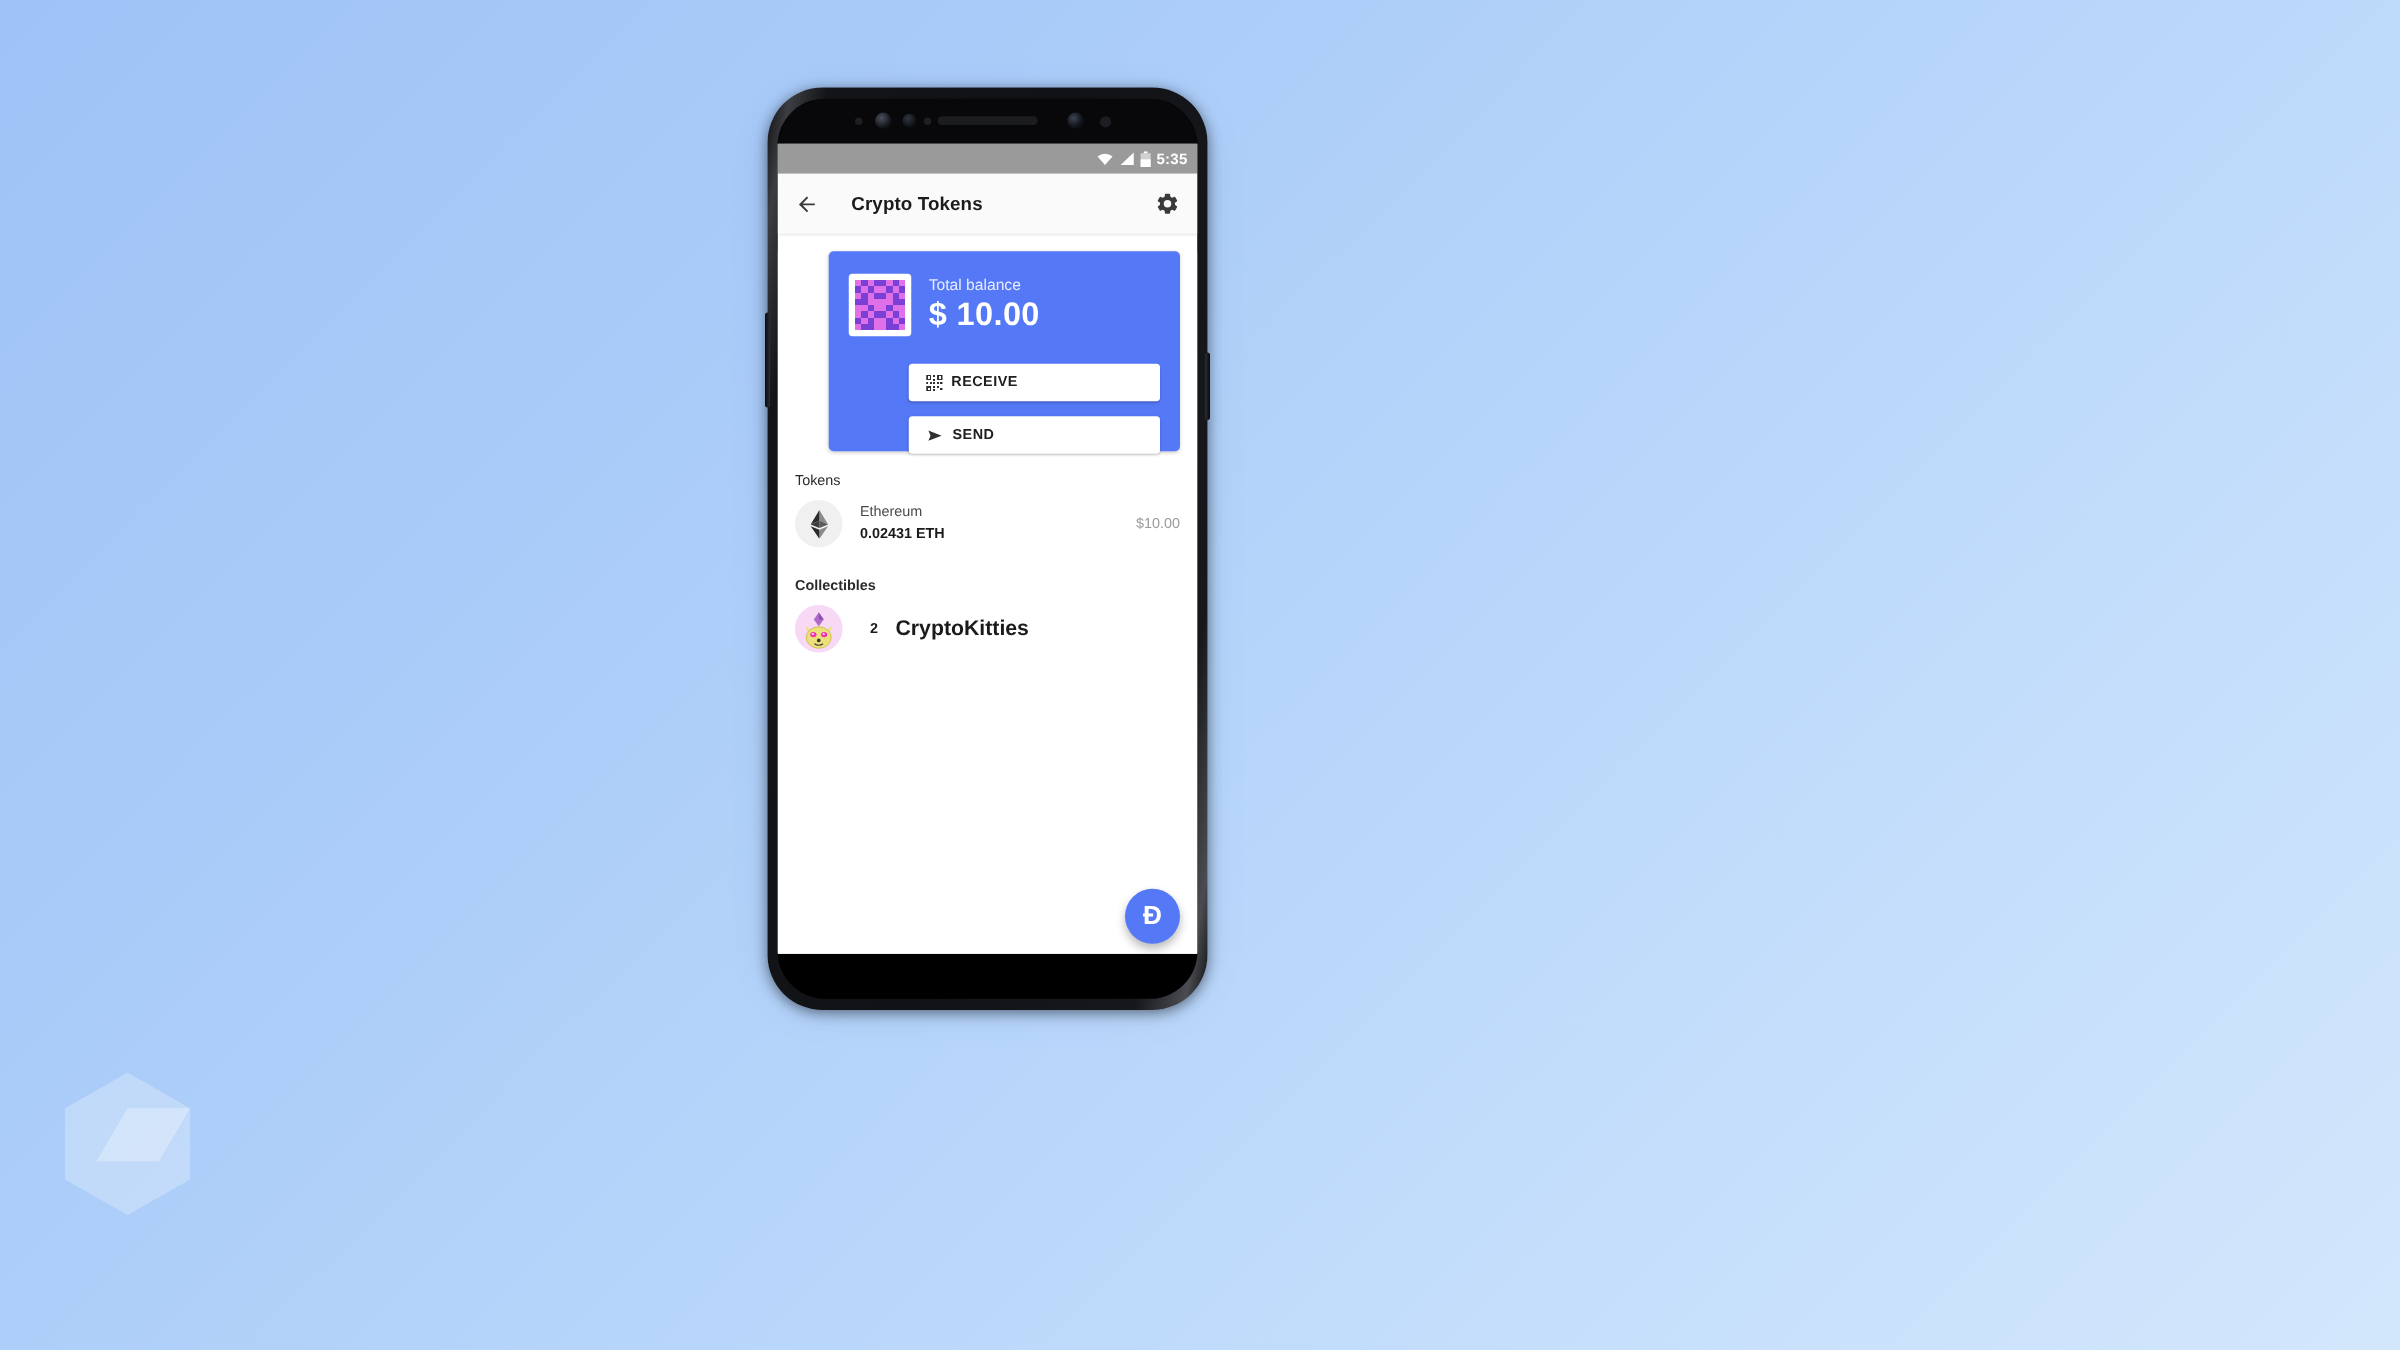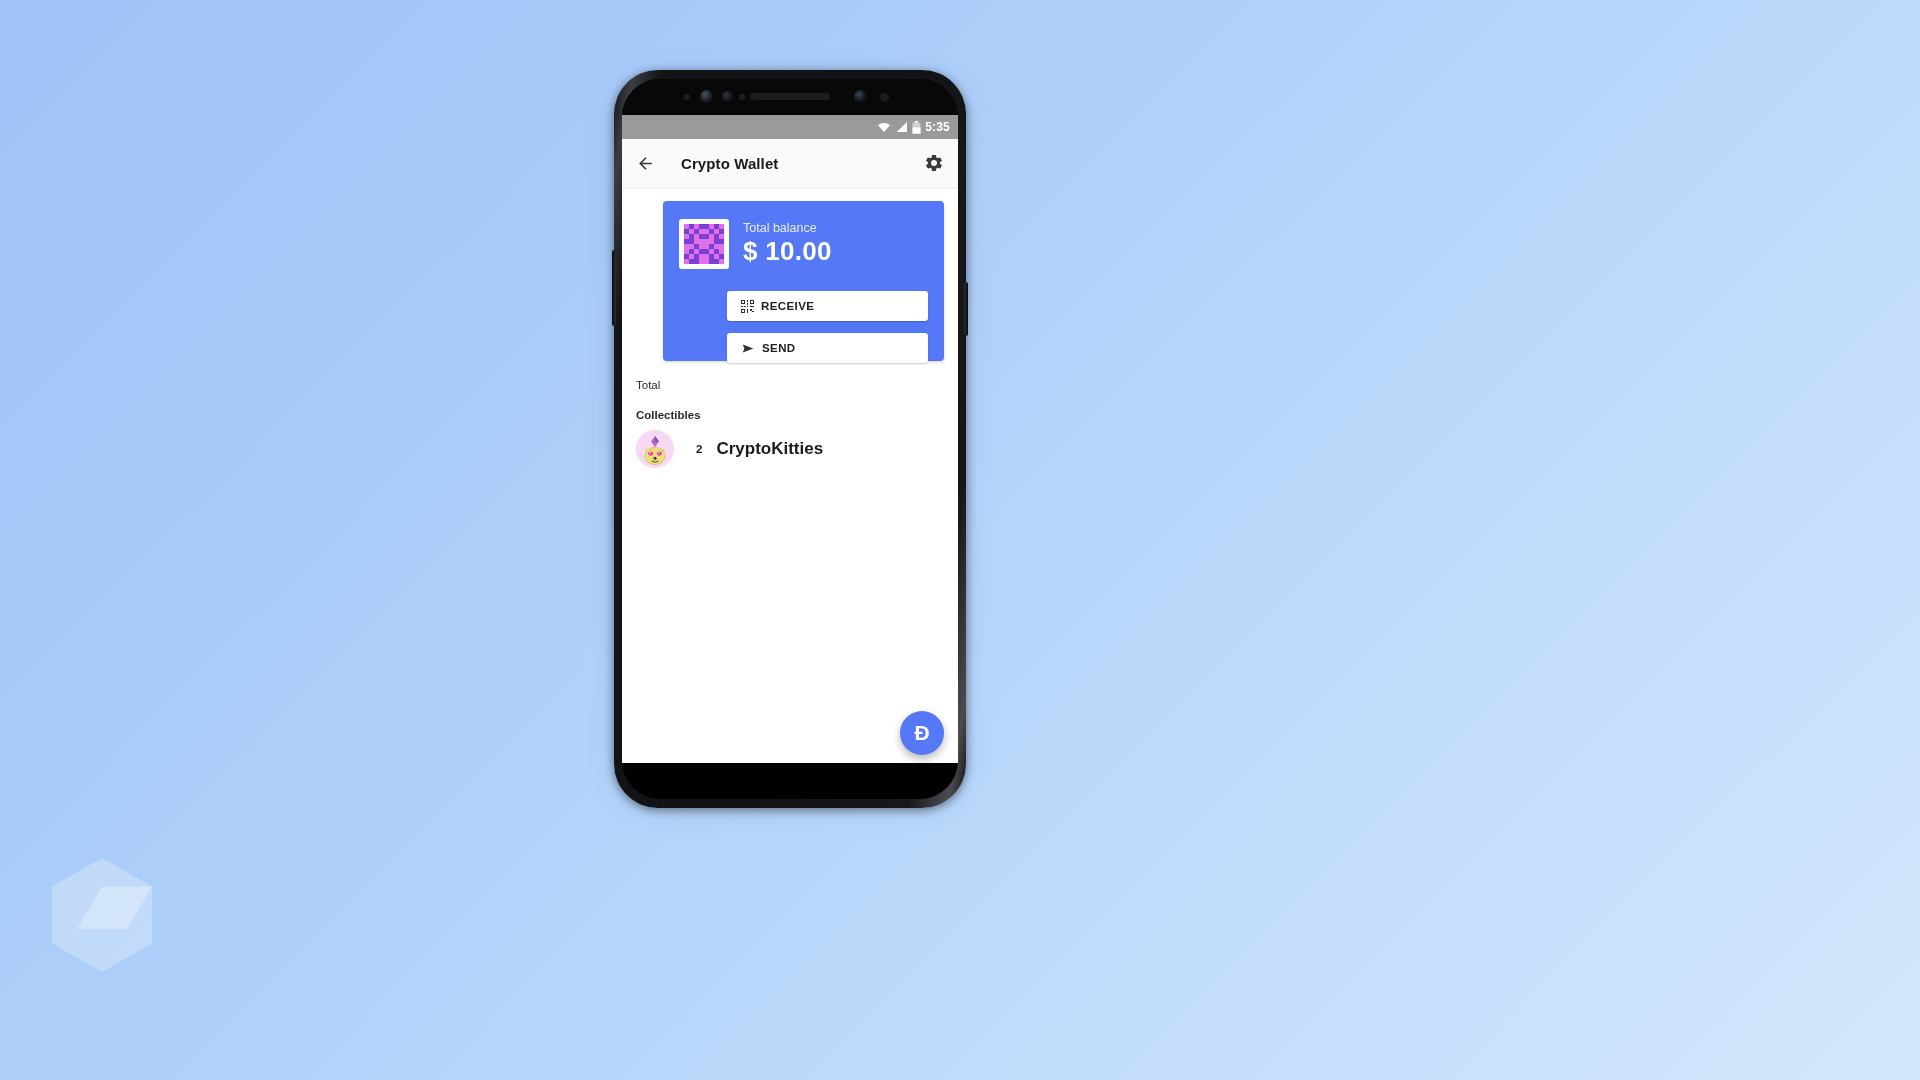--- a/index.html
+++ b/index.html
@@ -172,21 +172,21 @@
           </svg>
           <div class="sb-time">5:35</div>
         </div>
 
         <div class="appbar">
           <div class="icon-btn">
             <svg width="19" height="19" viewBox="0 0 24 24">
               <path d="M20 11H7.8l5.6-5.6L12 4l-8 8 8 8 1.4-1.4L7.8 13H20z" fill="#3a3a3a"></path>
             </svg>
           </div>
-          <div class="appbar-title">Crypto Wallet</div>
+          <div class="appbar-title">Crypto Tokens</div>
           <div class="appbar-spacer"></div>
           <div class="icon-btn">
             <svg width="20" height="20" viewBox="0 0 24 24">
               <path fill="#3a3a3a" d="M19.14 12.94a7.5 7.5 0 0 0 0-1.88l2.03-1.58a.5.5 0 0 0 .12-.64l-1.92-3.32a.5.5 0 0 0-.6-.22l-2.39.96a7.3 7.3 0 0 0-1.62-.94l-.36-2.54a.5.5 0 0 0-.5-.42h-3.84a.5.5 0 0 0-.5.42l-.36 2.54c-.59.24-1.13.56-1.62.94l-2.39-.96a.5.5 0 0 0-.6.22L2.67 8.84a.5.5 0 0 0 .12.64l2.03 1.58a7.5 7.5 0 0 0 0 1.88l-2.03 1.58a.5.5 0 0 0-.12.64l1.92 3.32c.12.22.38.3.6.22l2.39-.96c.49.38 1.03.7 1.62.94l.36 2.54c.04.24.25.42.5.42h3.84c.25 0 .46-.18.5-.42l.36-2.54c.59-.24 1.13-.56 1.62-.94l2.39.96c.22.08.48 0 .6-.22l1.92-3.32a.5.5 0 0 0-.12-.64l-2.03-1.58zM12 15.6A3.6 3.6 0 1 1 12 8.4a3.6 3.6 0 0 1 0 7.2z"></path>
             </svg>
           </div>
         </div>
 
         <div class="content">
 
@@ -258,21 +258,38 @@
               </div>
               <div class="pill-btn">
                 <svg width="14" height="13" viewBox="0 0 16 16">
                   <path d="M1.5 3 L14.5 8 L1.5 13 L3.6 8 Z" fill="#303030"></path>
                 </svg>
                 <span>SEND</span>
               </div>
             </div>
           </div>
 
-          <div class="section-title">Total</div>
+          <div class="section-title">Tokens</div>
+          <div class="row">
+            <div class="token-ic">
+              <svg width="15" height="23" viewBox="0 0 24 38">
+                <polygon points="12,0 12,14 23.5,19.3" fill="#8a8a8a"></polygon>
+                <polygon points="12,0 0.5,19.3 12,14" fill="#2b2b2b"></polygon>
+                <polygon points="12,26.2 12,37.9 23.5,21.6" fill="#8a8a8a"></polygon>
+                <polygon points="12,37.9 12,26.2 0.5,21.6" fill="#2b2b2b"></polygon>
+                <polygon points="12,23.9 23.5,19.3 12,14" fill="#5a5a5a"></polygon>
+                <polygon points="0.5,19.3 12,23.9 12,14" fill="#3d3d3d"></polygon>
+              </svg>
+            </div>
+            <div class="token-text">
+              <div class="token-name">Ethereum</div>
+              <div class="token-amt">0.02431 ETH</div>
+            </div>
+            <div class="token-fiat">$10.00</div>
+          </div>
 
           <div class="section-title bold">Collectibles</div>
           <div class="row">
             <div class="coll-ic">
               <svg width="38" height="38" viewBox="0 0 38 38">
                 <circle cx="19" cy="19" r="19" fill="#f7d9f5"></circle>
                 <polygon points="19,6 23,11.5 19,17 15,11.5" fill="#b06bc9"></polygon>
                 <polygon points="19,6 23,11.5 19,11.8" fill="#8d4fae"></polygon>
                 <path d="M8.5 16.5 L11 25 L13.5 21 Z" fill="#ece07a"></path>
                 <path d="M29.5 16.5 L27 25 L24.5 21 Z" fill="#ece07a"></path>

